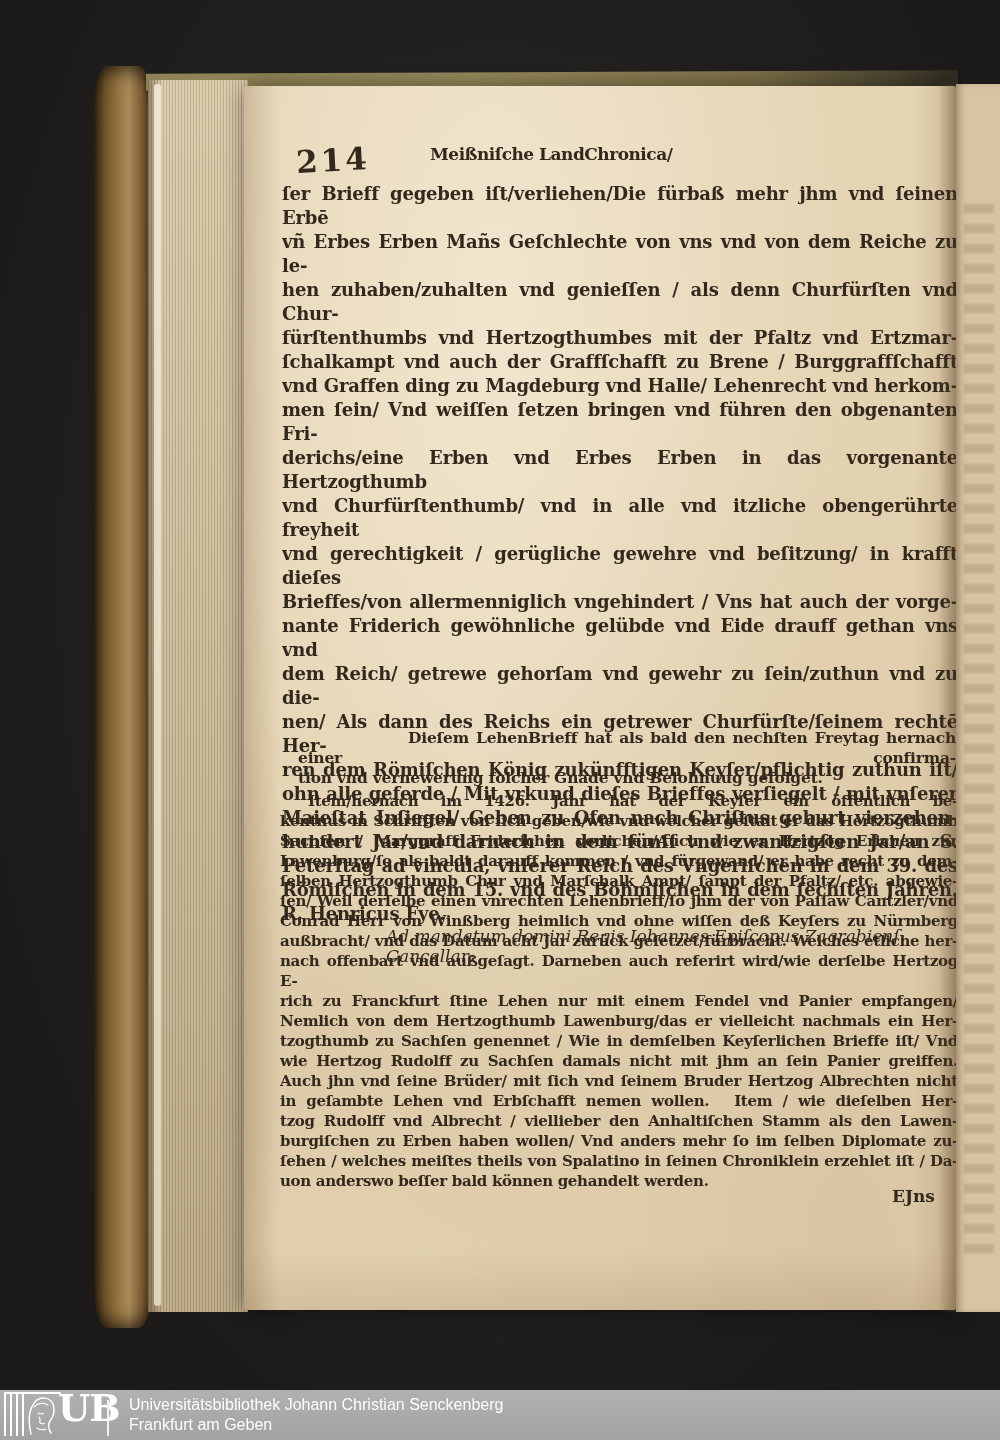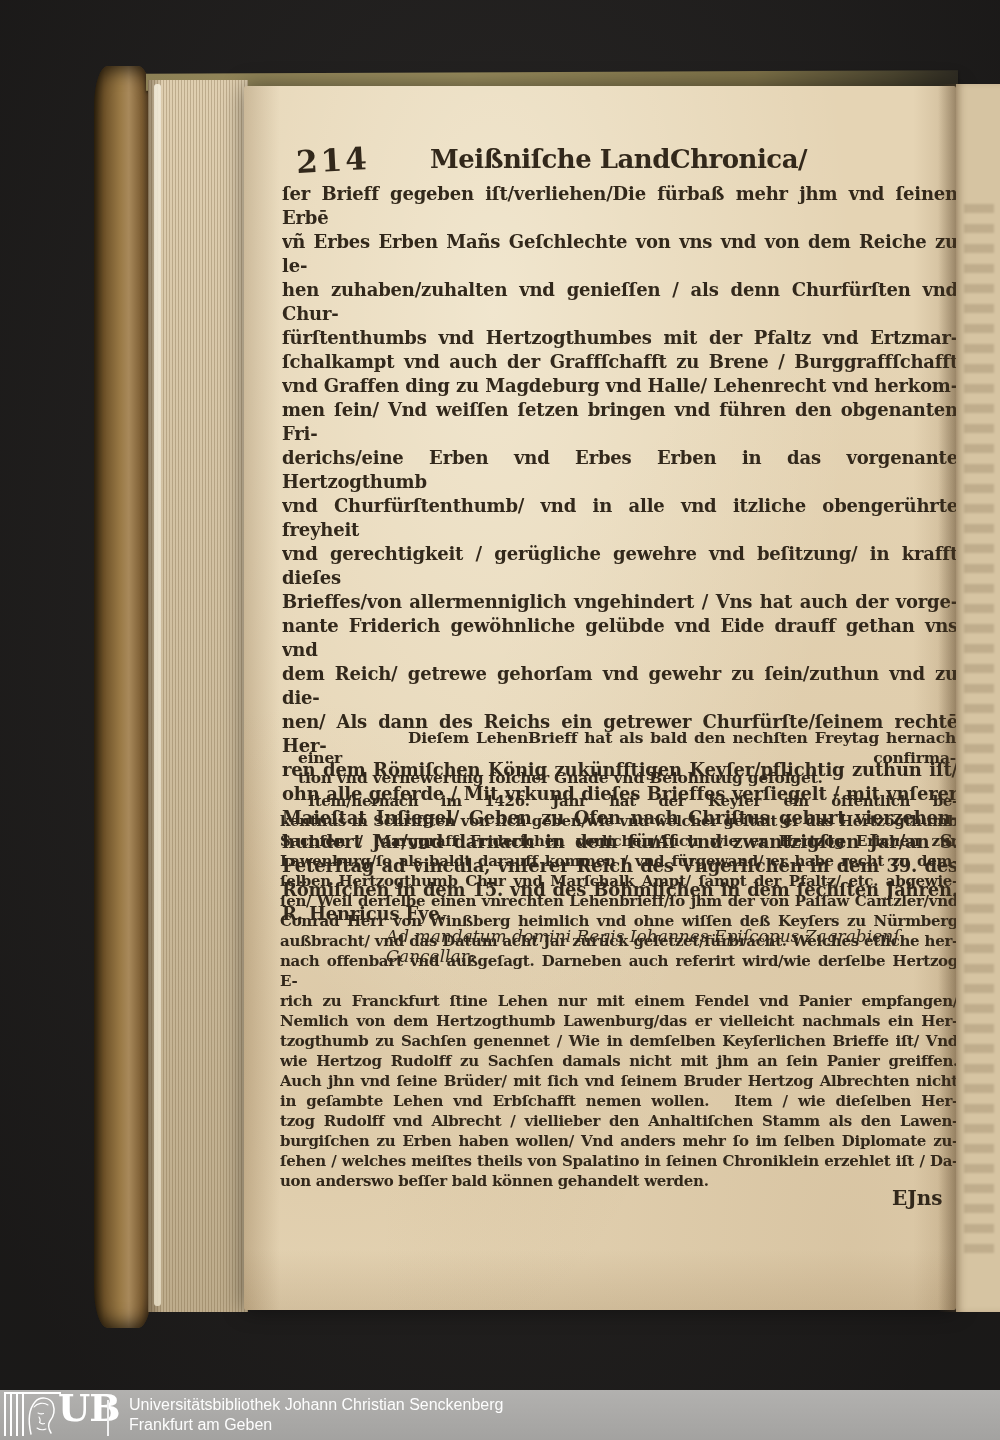--- a/index.html
+++ b/index.html
@@ -40,36 +40,36 @@
       radial-gradient(ellipse at 35% 18%, rgba(255,252,238,.45), rgba(255,252,238,0) 55%),
       radial-gradient(ellipse at 85% 95%, rgba(140,104,58,.14), rgba(140,104,58,0) 55%),
       radial-gradient(circle at 12% 78%, rgba(140,104,58,.10), rgba(140,104,58,0) 30%),
       linear-gradient(90deg, rgba(120,90,50,.30), rgba(120,90,50,0) 5%),
       linear-gradient(270deg, rgba(120,90,50,.22), rgba(120,90,50,0) 6%),
       linear-gradient(0deg, rgba(120,90,50,.16), rgba(120,90,50,0) 5%);
     box-shadow:0 0 22px rgba(0,0,0,.45);overflow:hidden;color:#32281b;}
 
   .page-number{position:absolute;left:52px;top:56px;font-size:31px;font-weight:bold;
     letter-spacing:3px;transform:rotate(-3deg);}
-  .running-title{position:absolute;left:186px;top:58px;font-size:26px;font-weight:bold;
+  .running-title{position:absolute;left:186px;top:58px;font-size:17px;font-weight:bold;
     white-space:nowrap;letter-spacing:-0.5px;}
 
   .para{position:absolute;overflow:hidden;font-weight:bold;}
   .para .line{text-align:justify;text-align-last:justify;white-space:normal;}
   .para1{left:38px;top:96px;width:676px;font-size:18px;line-height:24px;letter-spacing:-0.2px;}
   .signature-line{text-align:left;}
   .mandatum{font-weight:normal;font-style:italic;font-size:17px;line-height:20px;
     padding-left:104px;letter-spacing:0;}
   .para2{left:54px;top:642px;width:658px;font-size:15.5px;line-height:20px;letter-spacing:-0.2px;}
   .para2 .line:first-child{text-indent:110px;}
   .para2 .line:last-child{text-align-last:left;}
   .para3{left:36px;top:705px;width:678px;font-size:15px;line-height:20px;letter-spacing:-0.3px;}
   .para3 .line:first-child{text-indent:28px;}
   .para3 .line:last-child{text-align-last:left;}
-  .catchword{position:absolute;left:648px;top:1100px;font-size:20px;font-weight:bold;}
+  .catchword{position:absolute;left:648px;top:1100px;font-size:17px;font-weight:bold;}
 
   
   .footer-bar{position:absolute;left:0;top:1390px;width:1000px;height:50px;
     background:linear-gradient(180deg,#b2b1af,#a3a2a0);
     font-family:"Liberation Sans", sans-serif;}
   .logo{position:absolute;left:3px;top:2px;width:108px;height:46px;color:#fff;}
   .logo-lines{position:absolute;left:1px;top:1px;width:21px;height:43px;
     background:repeating-linear-gradient(90deg,#ffffff 0 2px, rgba(255,255,255,0) 2px 6px);}
   .logo-rule{position:absolute;left:1px;top:0;width:57px;height:2px;background:#fff;}
   .portrait{position:absolute;left:21px;top:3px;}

